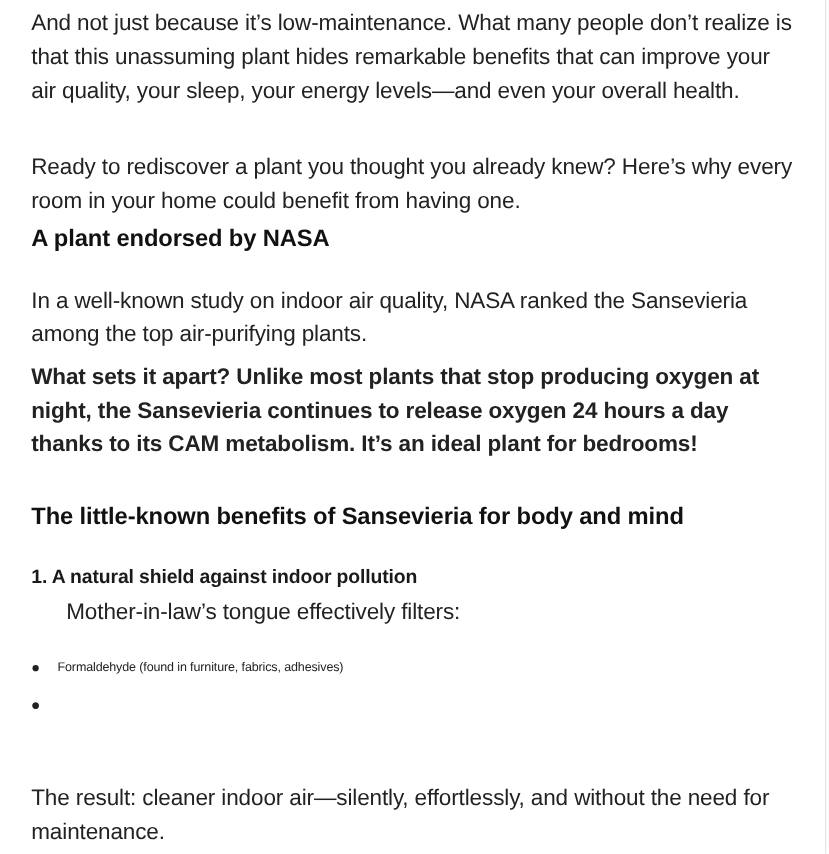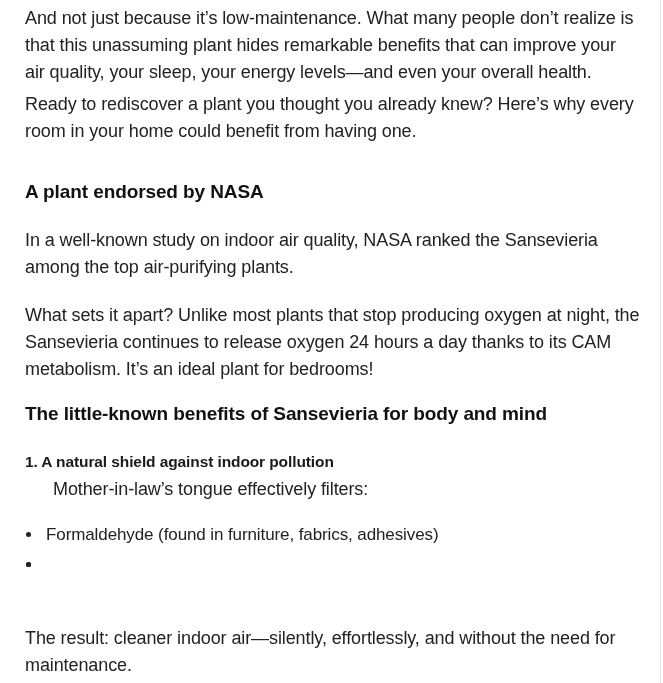--- a/index.html
+++ b/index.html
@@ -22,52 +22,52 @@
       width: 615px;
     }
     .para {
       font-size: 18px;
       line-height: 27px;
       margin: 0;
       color: #222222;
       letter-spacing: -0.1px;
     }
     .p1 { position: absolute; top: 5px; }
-    .p2 { position: absolute; top: 91px; }
+    .p2 { position: absolute; top: 120px; }
     .h2 {
       font-size: 19px;
       font-weight: bold;
       margin: 0;
       color: #111111;
       letter-spacing: -0.1px;
     }
     .h2a { position: absolute; top: 181px; }
     .p3 { position: absolute; top: 227px; }
     .p4 { position: absolute: top: 302px; }
-    .p4 { position: absolute; top: 302px; }
+    .p4 { position: absolute; top: 288px; font-weight: bold; }
     .h2b { position: absolute; top: 403px; }
     .h3 {
       position: absolute;
       top: 453px;
       font-size: 15.5px;
       font-weight: bold;
       margin: 0;
       color: #1a1a1a;
       letter-spacing: -0.1px;
     }
     .p5 { position: absolute; top: 476px; margin-left: 28px; }
     .list {
       position: absolute;
       top: 520px;
       margin: 0;
       padding: 0;
       list-style: none;
     }
     .list li {
-      font-size: 17px;
+      font-size: 10px;
       line-height: 30px;
       color: #222222;
       position: relative;
       padding-left: 21px;
       letter-spacing: -0.1px;
     }
     .bullet {
       position: absolute;
       left: 1px;
       top: 12px;

